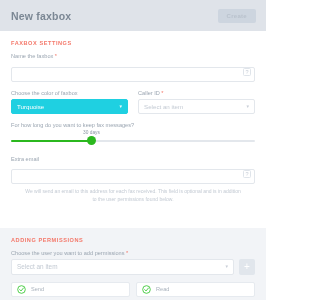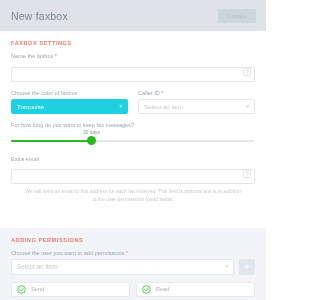--- a/index.html
+++ b/index.html
@@ -17,20 +17,21 @@
     background: #dfe3e9;
     display: flex;
     align-items: center;
     justify-content: space-between;
     padding: 0 10px 0 11px;
   }
   .header-title {
     font-size: 10.5px;
     color: #7b8794;
     letter-spacing: 0.2px;
+    font-weight: bold;
   }
   .create-btn {
     font-size: 6px;
     color: #b9c2cd;
     background: #cdd5df;
     border: none;
     border-radius: 2px;
     padding: 4px 9px;
     font-weight: bold;
     letter-spacing: 0.3px;

